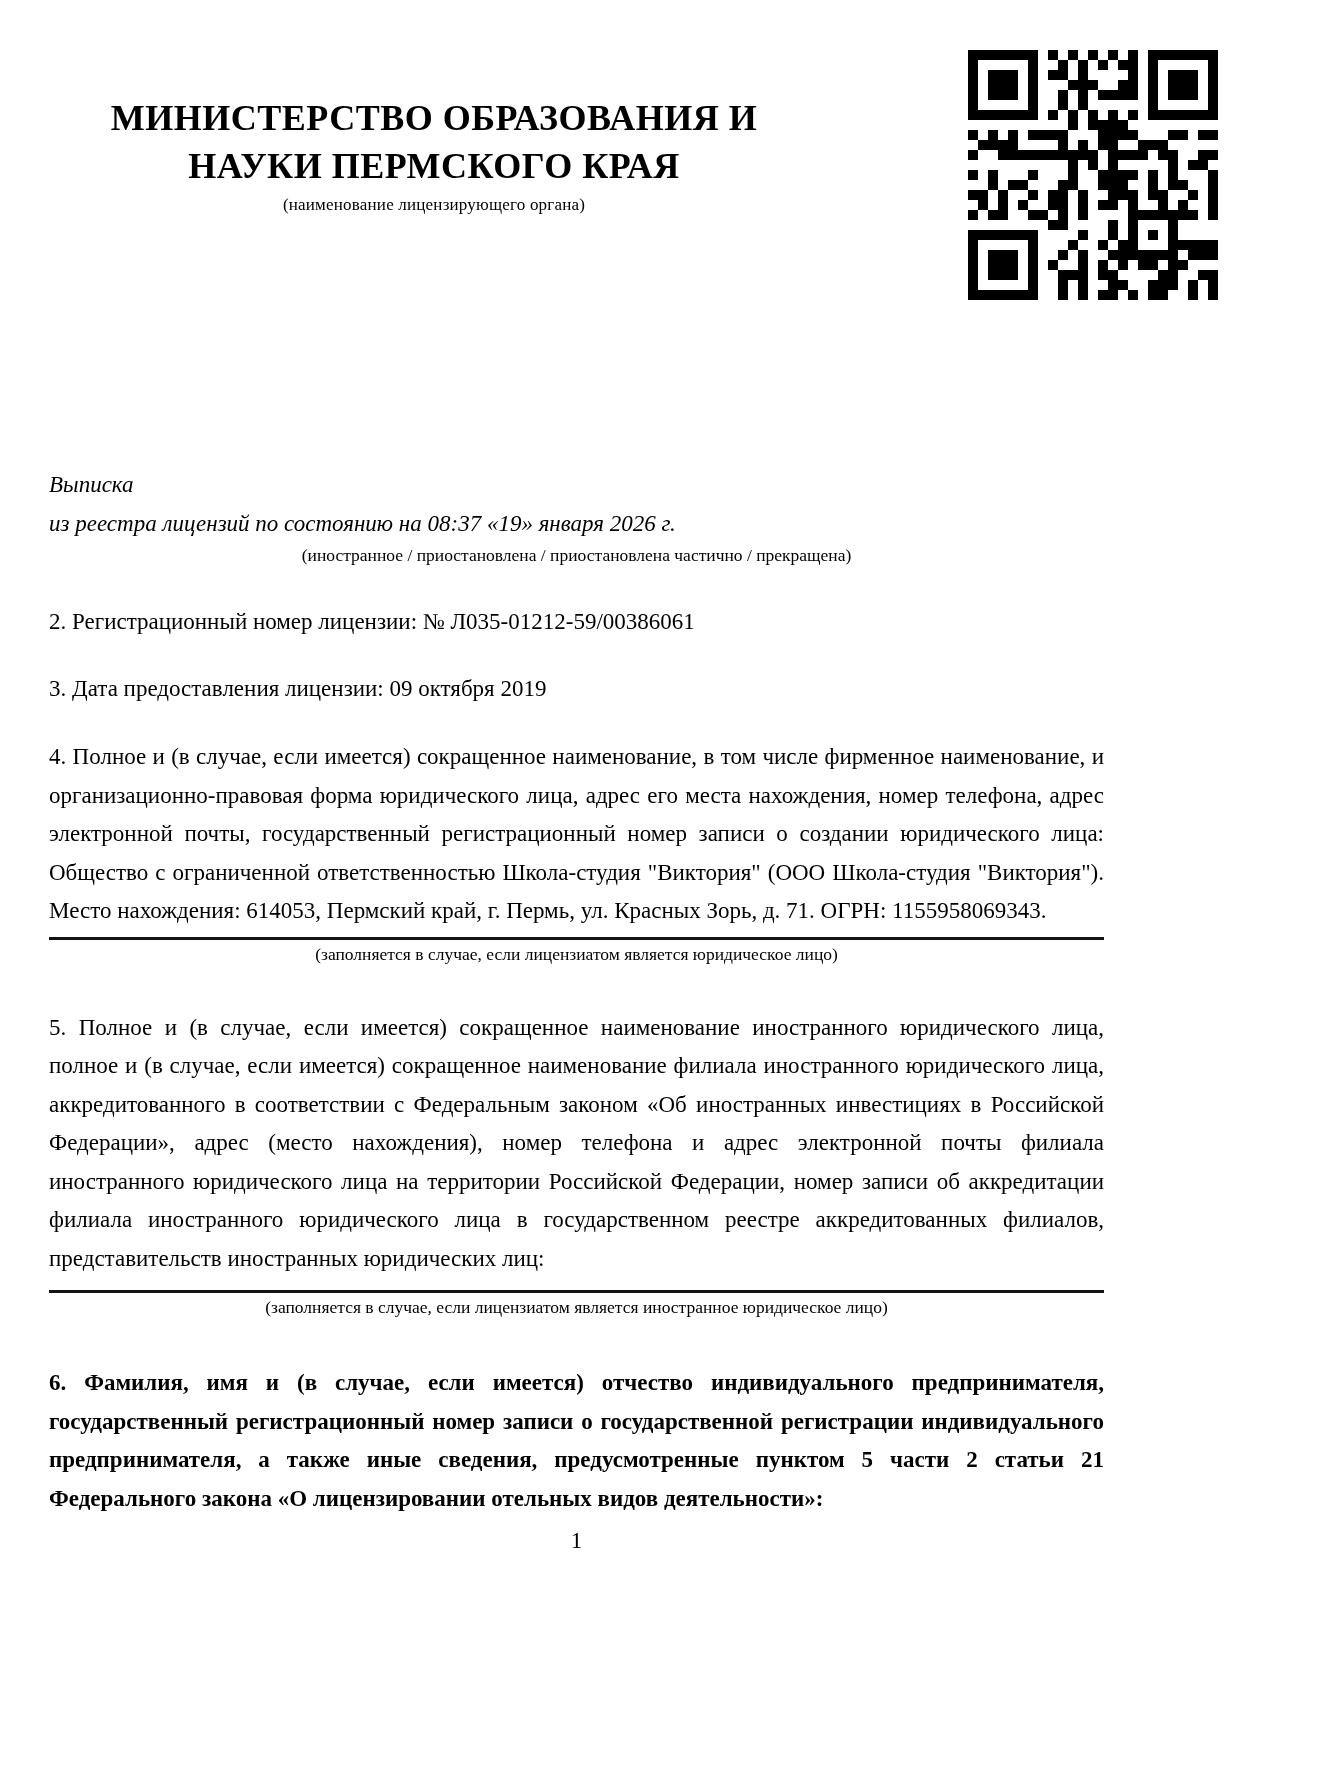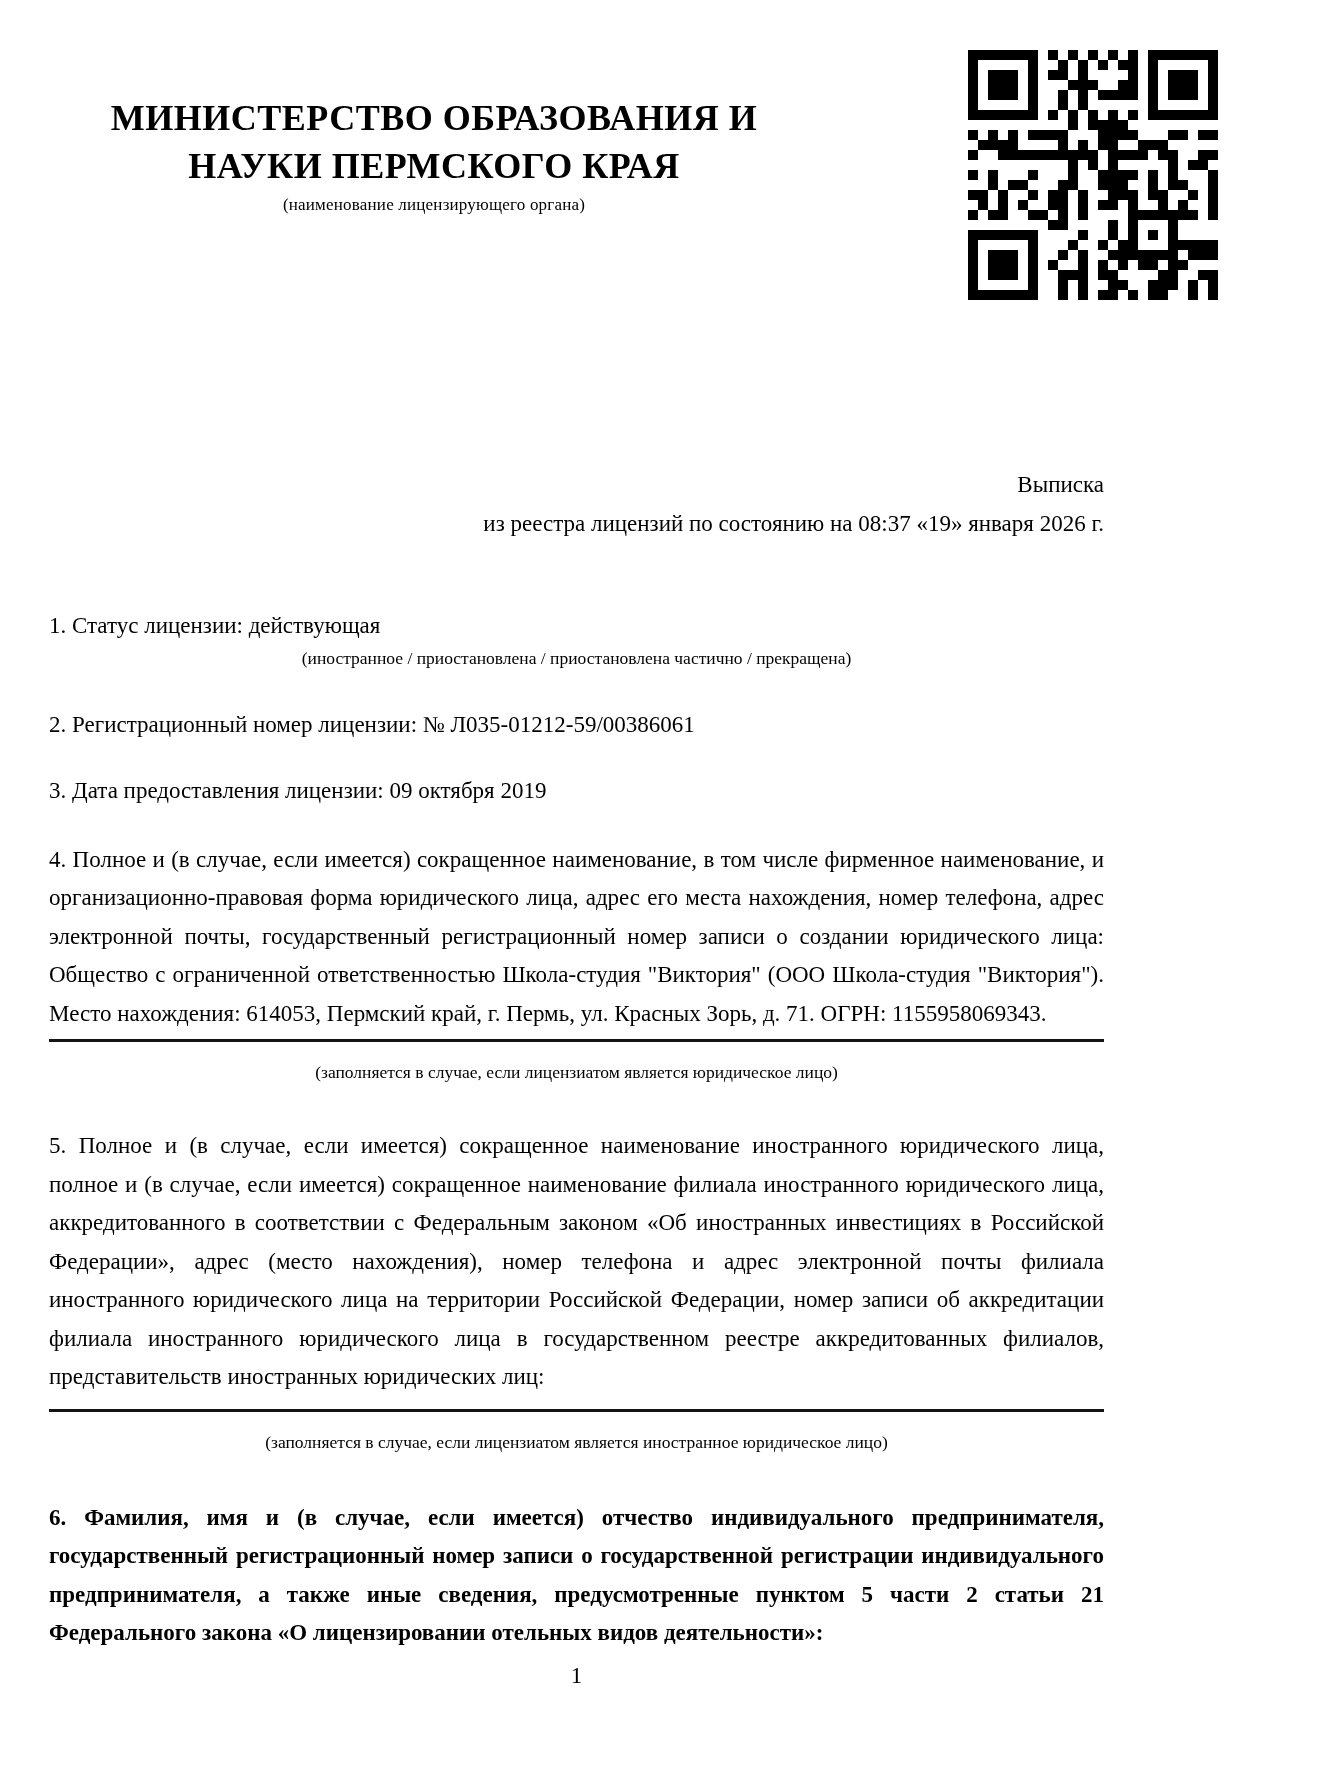--- a/index.html
+++ b/index.html
@@ -20,31 +20,31 @@
     font-size:17px; line-height:22px; margin-top:4px; letter-spacing:0.2px;
   }
   .qr-box {
     position:absolute; left:968px; top:50px; width:250px; height:250px;
   }
   .qr-box svg { display:block; width:250px; height:250px; }
   .main {
     position:absolute; left:49px; top:466px; width:1055px;
     font-size:23px; line-height:38.5px;
   }
-  .center { text-align:right; }
+  .center { text-align:left;font-style:italic; }
   .para { text-align:justify; hyphens:none; }
   .item-status     { margin-top:64px; }
   .small-caption   { font-size:17.5px; line-height:24px; text-align:center; }
   .item-regnum     { margin-top:36px; }
   .item-grantdate  { margin-top:28px; }
   .item-legal      { margin-top:30px; }
   .divider {
     border:0; border-top:3px solid #141414; margin:6px 0 0 0; width:100%;
   }
-  .divider-caption { margin-top:18px; }
+  .divider-caption { margin-top:2px; }
   .item-foreign    { margin-top:43px; }
   .divider-2       { margin-top:12px; }
   .item-entrepreneur { margin-top:45px;font-weight:bold; }
   .page-number     { margin-top:4px; text-align:center; }
 </style>
 </head>
 <body>
 
 <div class="header-title-block">
   <div class="ministry-line">МИНИСТЕРСТВО ОБРАЗОВАНИЯ И</div>
@@ -371,21 +371,20 @@
       <rect x="190" y="240" width="10" height="10"></rect>
       <rect x="220" y="240" width="10" height="10"></rect>
       <rect x="240" y="240" width="10" height="10"></rect>
     </svg>
 </div>
 
 <div class="main">
   <div class="center">Выписка</div>
   <div class="center">из реестра лицензий по состоянию на 08:37 «19» января 2026 г.</div>
 
-  <div class="item-status">1. Статус лицензии: действующая</div>
   <div class="small-caption">(иностранное / приостановлена / приостановлена частично / прекращена)</div>
 
   <div class="item-regnum">2. Регистрационный номер лицензии: № Л035-01212-59/00386061</div>
 
   <div class="item-grantdate">3. Дата предоставления лицензии: 09 октября 2019</div>
 
   <div class="para item-legal">4. Полное и (в случае, если имеется) сокращенное наименование, в том числе фирменное наименование, и организационно-правовая форма юридического лица, адрес его места нахождения, номер телефона, адрес электронной почты, государственный регистрационный номер записи о создании юридического лица: Общество с ограниченной ответственностью Школа-студия "Виктория" (ООО Школа-студия "Виктория"). Место нахождения: 614053, Пермский край, г. Пермь, ул. Красных Зорь, д. 71. ОГРН: 1155958069343.</div>
   <hr class="divider">
   <div class="small-caption divider-caption">(заполняется в случае, если лицензиатом является юридическое лицо)</div>
 

